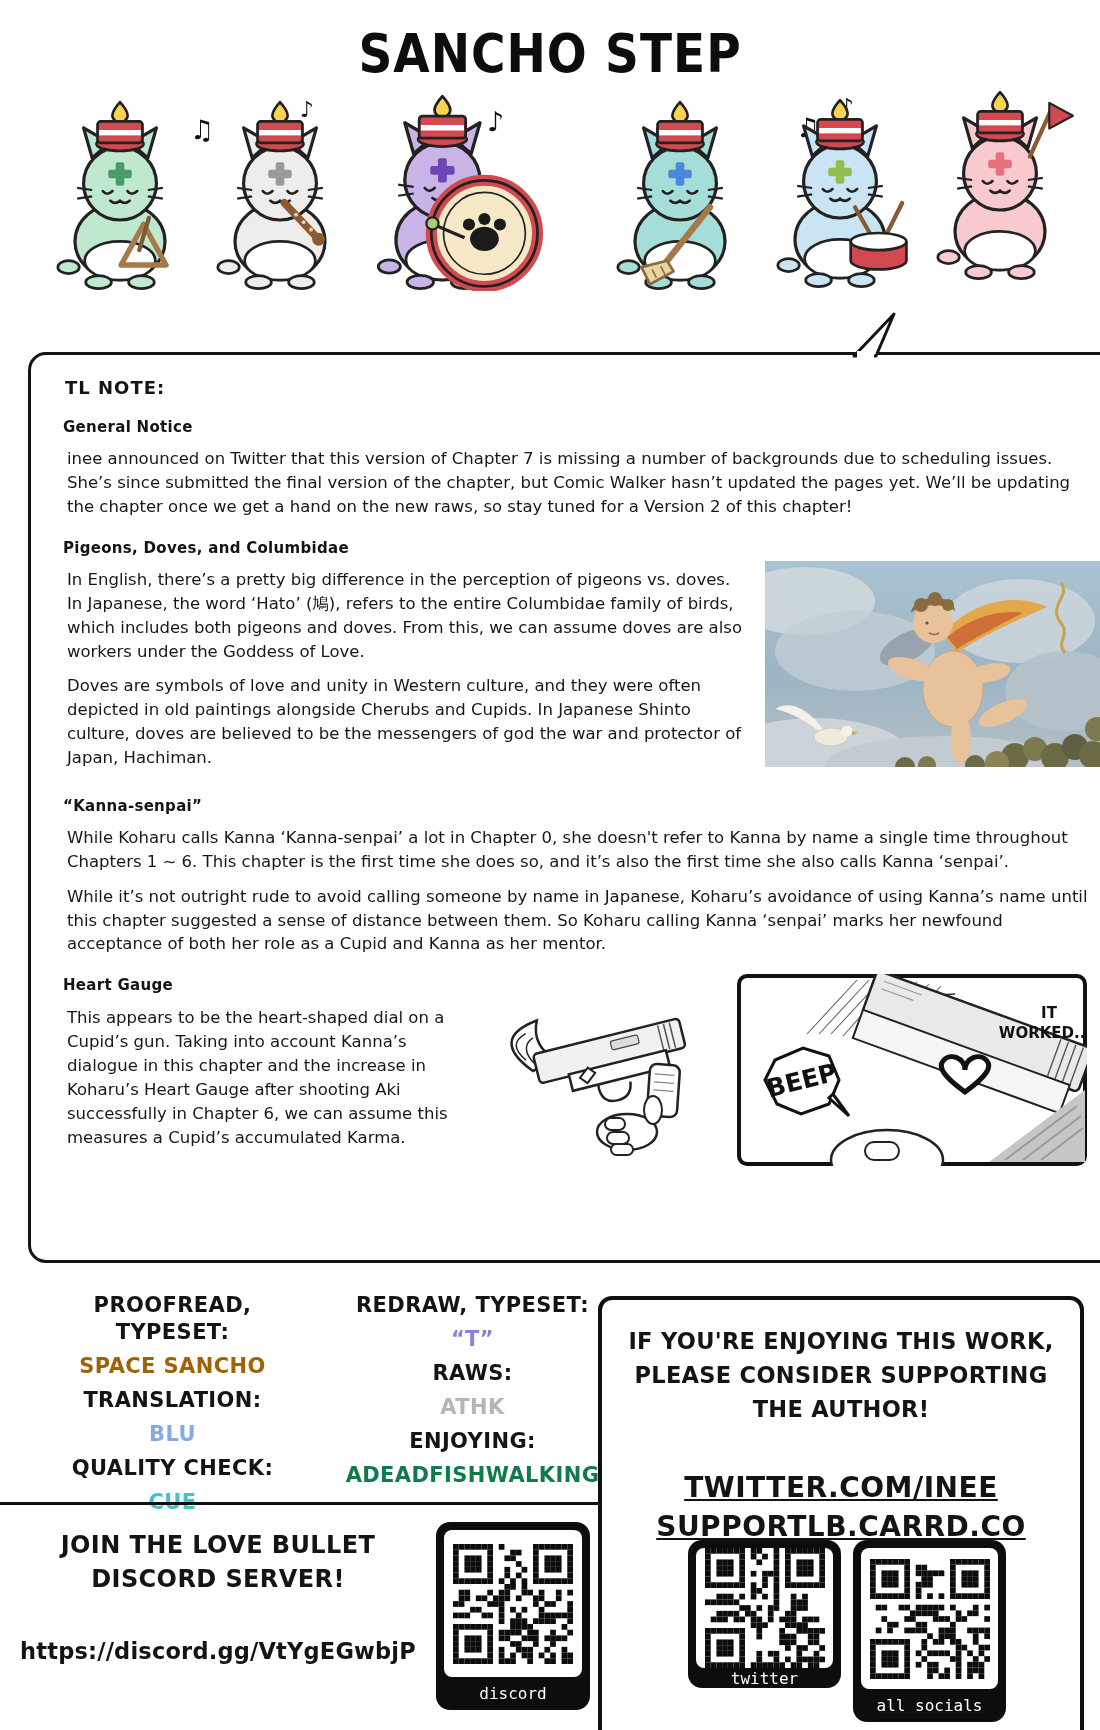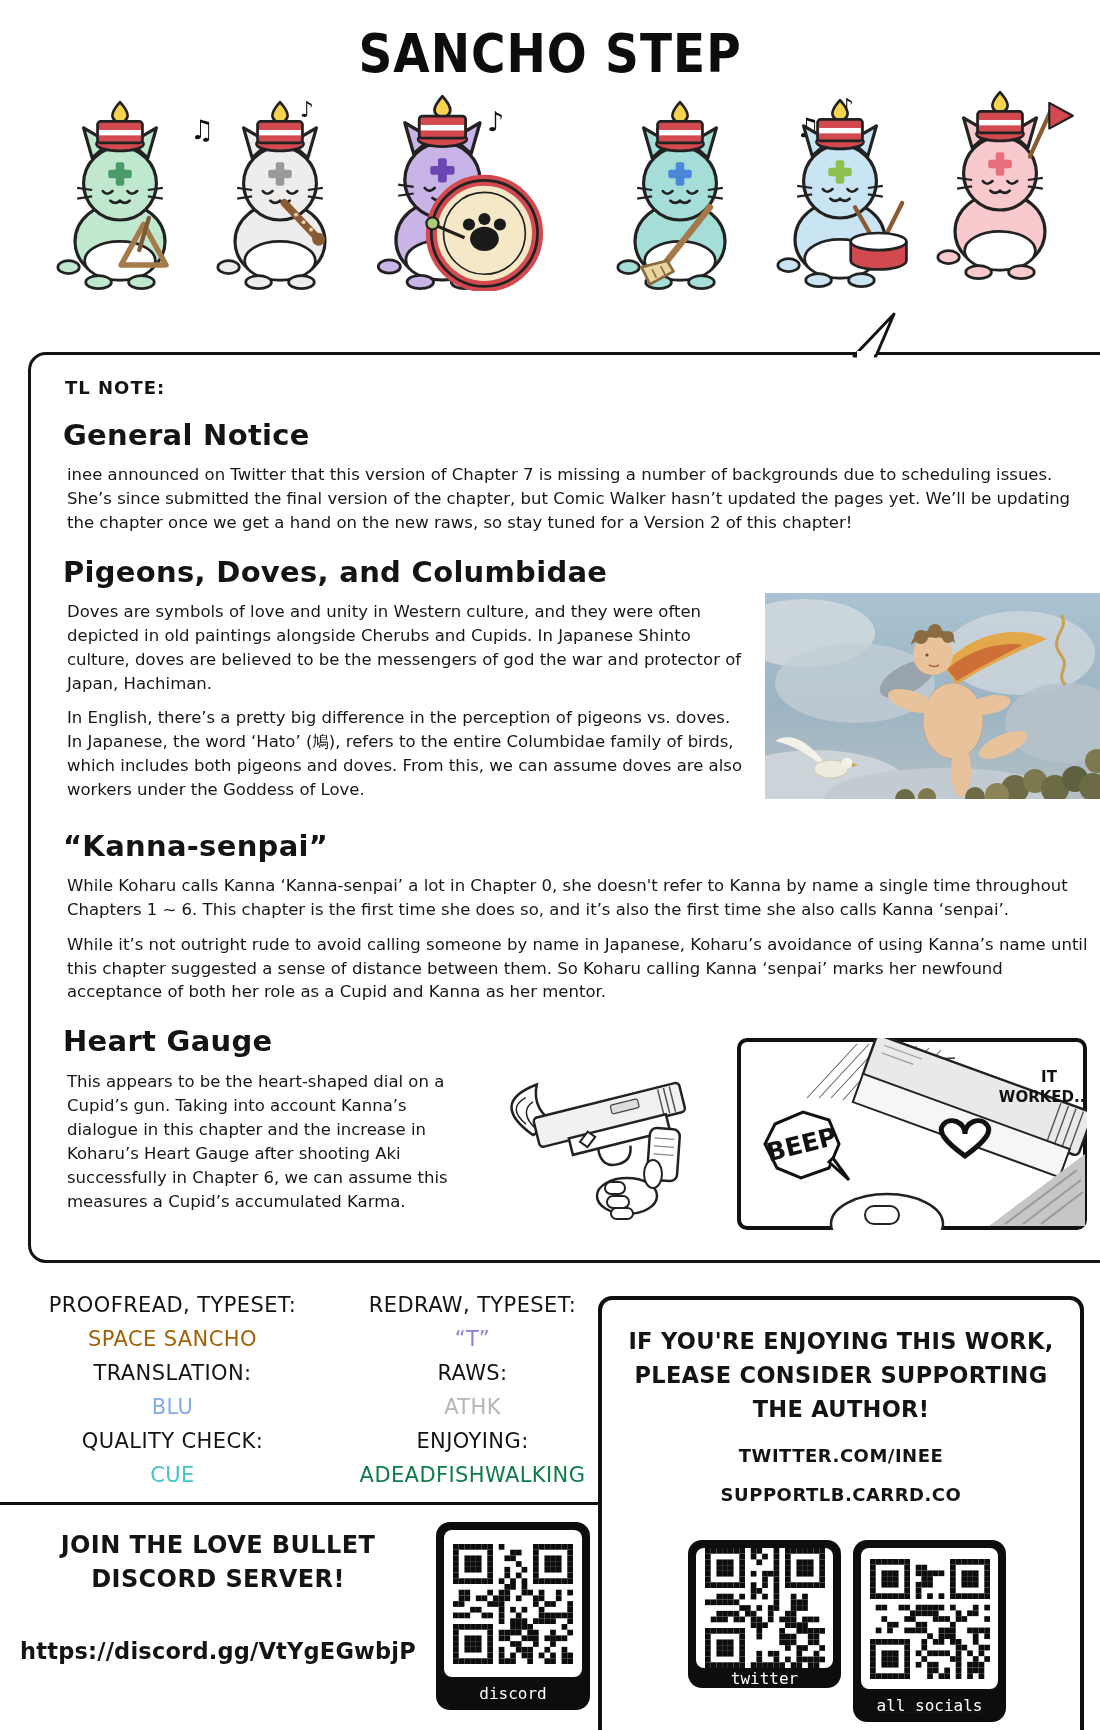--- a/index.html
+++ b/index.html
@@ -20,43 +20,43 @@
   .cat svg{display:block;width:100%;height:auto;}
   .note{position:absolute;font-weight:700;color:#111;}
   
   .tlbox{
     position:absolute;left:28px;top:352px;width:1040px;height:885px;
     border:3px solid #141414;border-radius:18px;background:#fff;
     padding:20px 30px 0 30px;box-sizing:content-box;
   }
   .tail{position:absolute;left:842px;top:312px;width:70px;height:46px;z-index:3;}
   .tl-label{font-size:18px;font-weight:800;letter-spacing:1px;margin:2px 0 0 4px;}
-  .sec-h{font-size:29px;font-weight:800;letter-spacing:.3px;margin:20px 0 0 2px;}
+  .sec-h{font-size:15px;font-weight:800;letter-spacing:.3px;margin:20px 0 0 2px;}
   .tlbox p{font-size:16.5px;line-height:1.45;margin:11px 0 0 6px;color:#171717;}
   .painting{
     float:right;width:336px;height:206px;margin:4px 0 10px 16px;
   }
   .hg-row{display:flex;gap:8px;margin-top:10px;align-items:flex-start;}
   .hg-row p{width:402px;flex:none;margin-top:2px;}
   .winged-gun{width:252px;height:182px;flex:none;margin-top:-28px;}
   .manga-panel{width:350px;height:192px;flex:none;margin-top:-30px;}
   .clear{clear:both;}
   
   .credits{position:absolute;left:0;top:1292px;width:600px;display:flex;}
   .cred-col{text-align:center;}
   .cred-col.c1{width:305px;}
   .cred-col.c2{width:295px;}
-  .cred-line{font-size:21px;font-weight:400;line-height:27px;margin-bottom:7px;letter-spacing:.4px;margin-left:40px;}
+  .cred-line{font-size:21px;font-weight:700;line-height:27px;margin-bottom:7px;letter-spacing:.4px;margin-left:40px;}
   
   .support{
     position:absolute;left:598px;top:1296px;width:478px;height:470px;
     border:4px solid #0f0f0f;border-radius:14px;background:#fff;
   }
   .support-head{margin-top:24px;text-align:center;font-size:22.5px;font-weight:800;line-height:34px;letter-spacing:.3px;}
-  .support-links{margin-top:10px;text-align:center;font-size:18px;font-weight:800;line-height:39px;letter-spacing:.5px;}
+  .support-links{margin-top:42px;text-align:center;font-size:28px;font-weight:800;line-height:39px;letter-spacing:.5px;text-decoration:underline;}
   
   .discord{position:absolute;left:0;top:1528px;width:436px;text-align:center;}
   .discord-head{font-size:24px;font-weight:800;line-height:34px;letter-spacing:.4px;}
   .discord-url{margin-top:42px;font-size:22.5px;font-weight:700;letter-spacing:.2px;}
   .divider{position:absolute;left:0;top:1502px;width:600px;height:3px;background:#0f0f0f;}
   
   .qr{position:absolute;background:#0d0d0d;border-radius:14px;display:flex;flex-direction:column;}
   .qr-white{margin:8px 8px 0 8px;background:#fff;border-radius:8px;flex:1;display:flex;align-items:center;justify-content:center;}
   .qr-white svg{width:120px;height:120px;}
   .qr-label{height:33px;display:flex;align-items:center;justify-content:center;
@@ -220,22 +220,22 @@
       <circle cx="310" cy="186" r="13" fill="#5f6040"></circle>
         <circle cx="328" cy="194" r="14"></circle>
         <circle cx="332" cy="168" r="12" fill="#7d7a4f"></circle>
       <circle cx="232" cy="202" r="12" fill="#8a8456"></circle>
         <circle cx="210" cy="204" r="10"></circle>
       <circle cx="162" cy="204" r="9" fill="#7d7a4f"></circle>
         <circle cx="140" cy="206" r="10"></circle>
     </g>
   </svg>
 
+  <p>In English, there’s a pretty big difference in the perception of pigeons vs. doves. In Japanese, the word ‘Hato’ (鳩), refers to the entire Columbidae family of birds, which includes both pigeons and doves. From this, we can assume doves are also workers under the Goddess of Love.</p>
   <p>Doves are symbols of love and unity in Western culture, and they were often depicted in old paintings alongside Cherubs and Cupids. In Japanese Shinto culture, doves are believed to be the messengers of god the war and protector of Japan, Hachiman.</p>
-  <p>In English, there’s a pretty big difference in the perception of pigeons vs. doves. In Japanese, the word ‘Hato’ (鳩), refers to the entire Columbidae family of birds, which includes both pigeons and doves. From this, we can assume doves are also workers under the Goddess of Love.</p>
 
   <div class="clear"></div>
   <div class="sec-h">“Kanna-senpai”</div>
   <p>While Koharu calls Kanna ‘Kanna-senpai’ a lot in Chapter 0, she doesn't refer to Kanna by name a single time throughout Chapters 1 ~ 6. This chapter is the first time she does so, and it’s also the first time she also calls Kanna ‘senpai’.</p>
   <p>While it’s not outright rude to avoid calling someone by name in Japanese, Koharu’s avoidance of using Kanna’s name until this chapter suggested a sense of distance between them. So Koharu calling Kanna ‘senpai’ marks her newfound acceptance of both her role as a Cupid and Kanna as her mentor.</p>
 
   <div class="sec-h">Heart Gauge</div>
   <div class="hg-row">
     <p>This appears to be the heart-shaped dial on a Cupid’s gun. Taking into account Kanna’s dialogue in this chapter and the increase in Koharu’s Heart Gauge after shooting Aki successfully in Chapter 6, we can assume this measures a Cupid’s accumulated Karma.</p>
 

